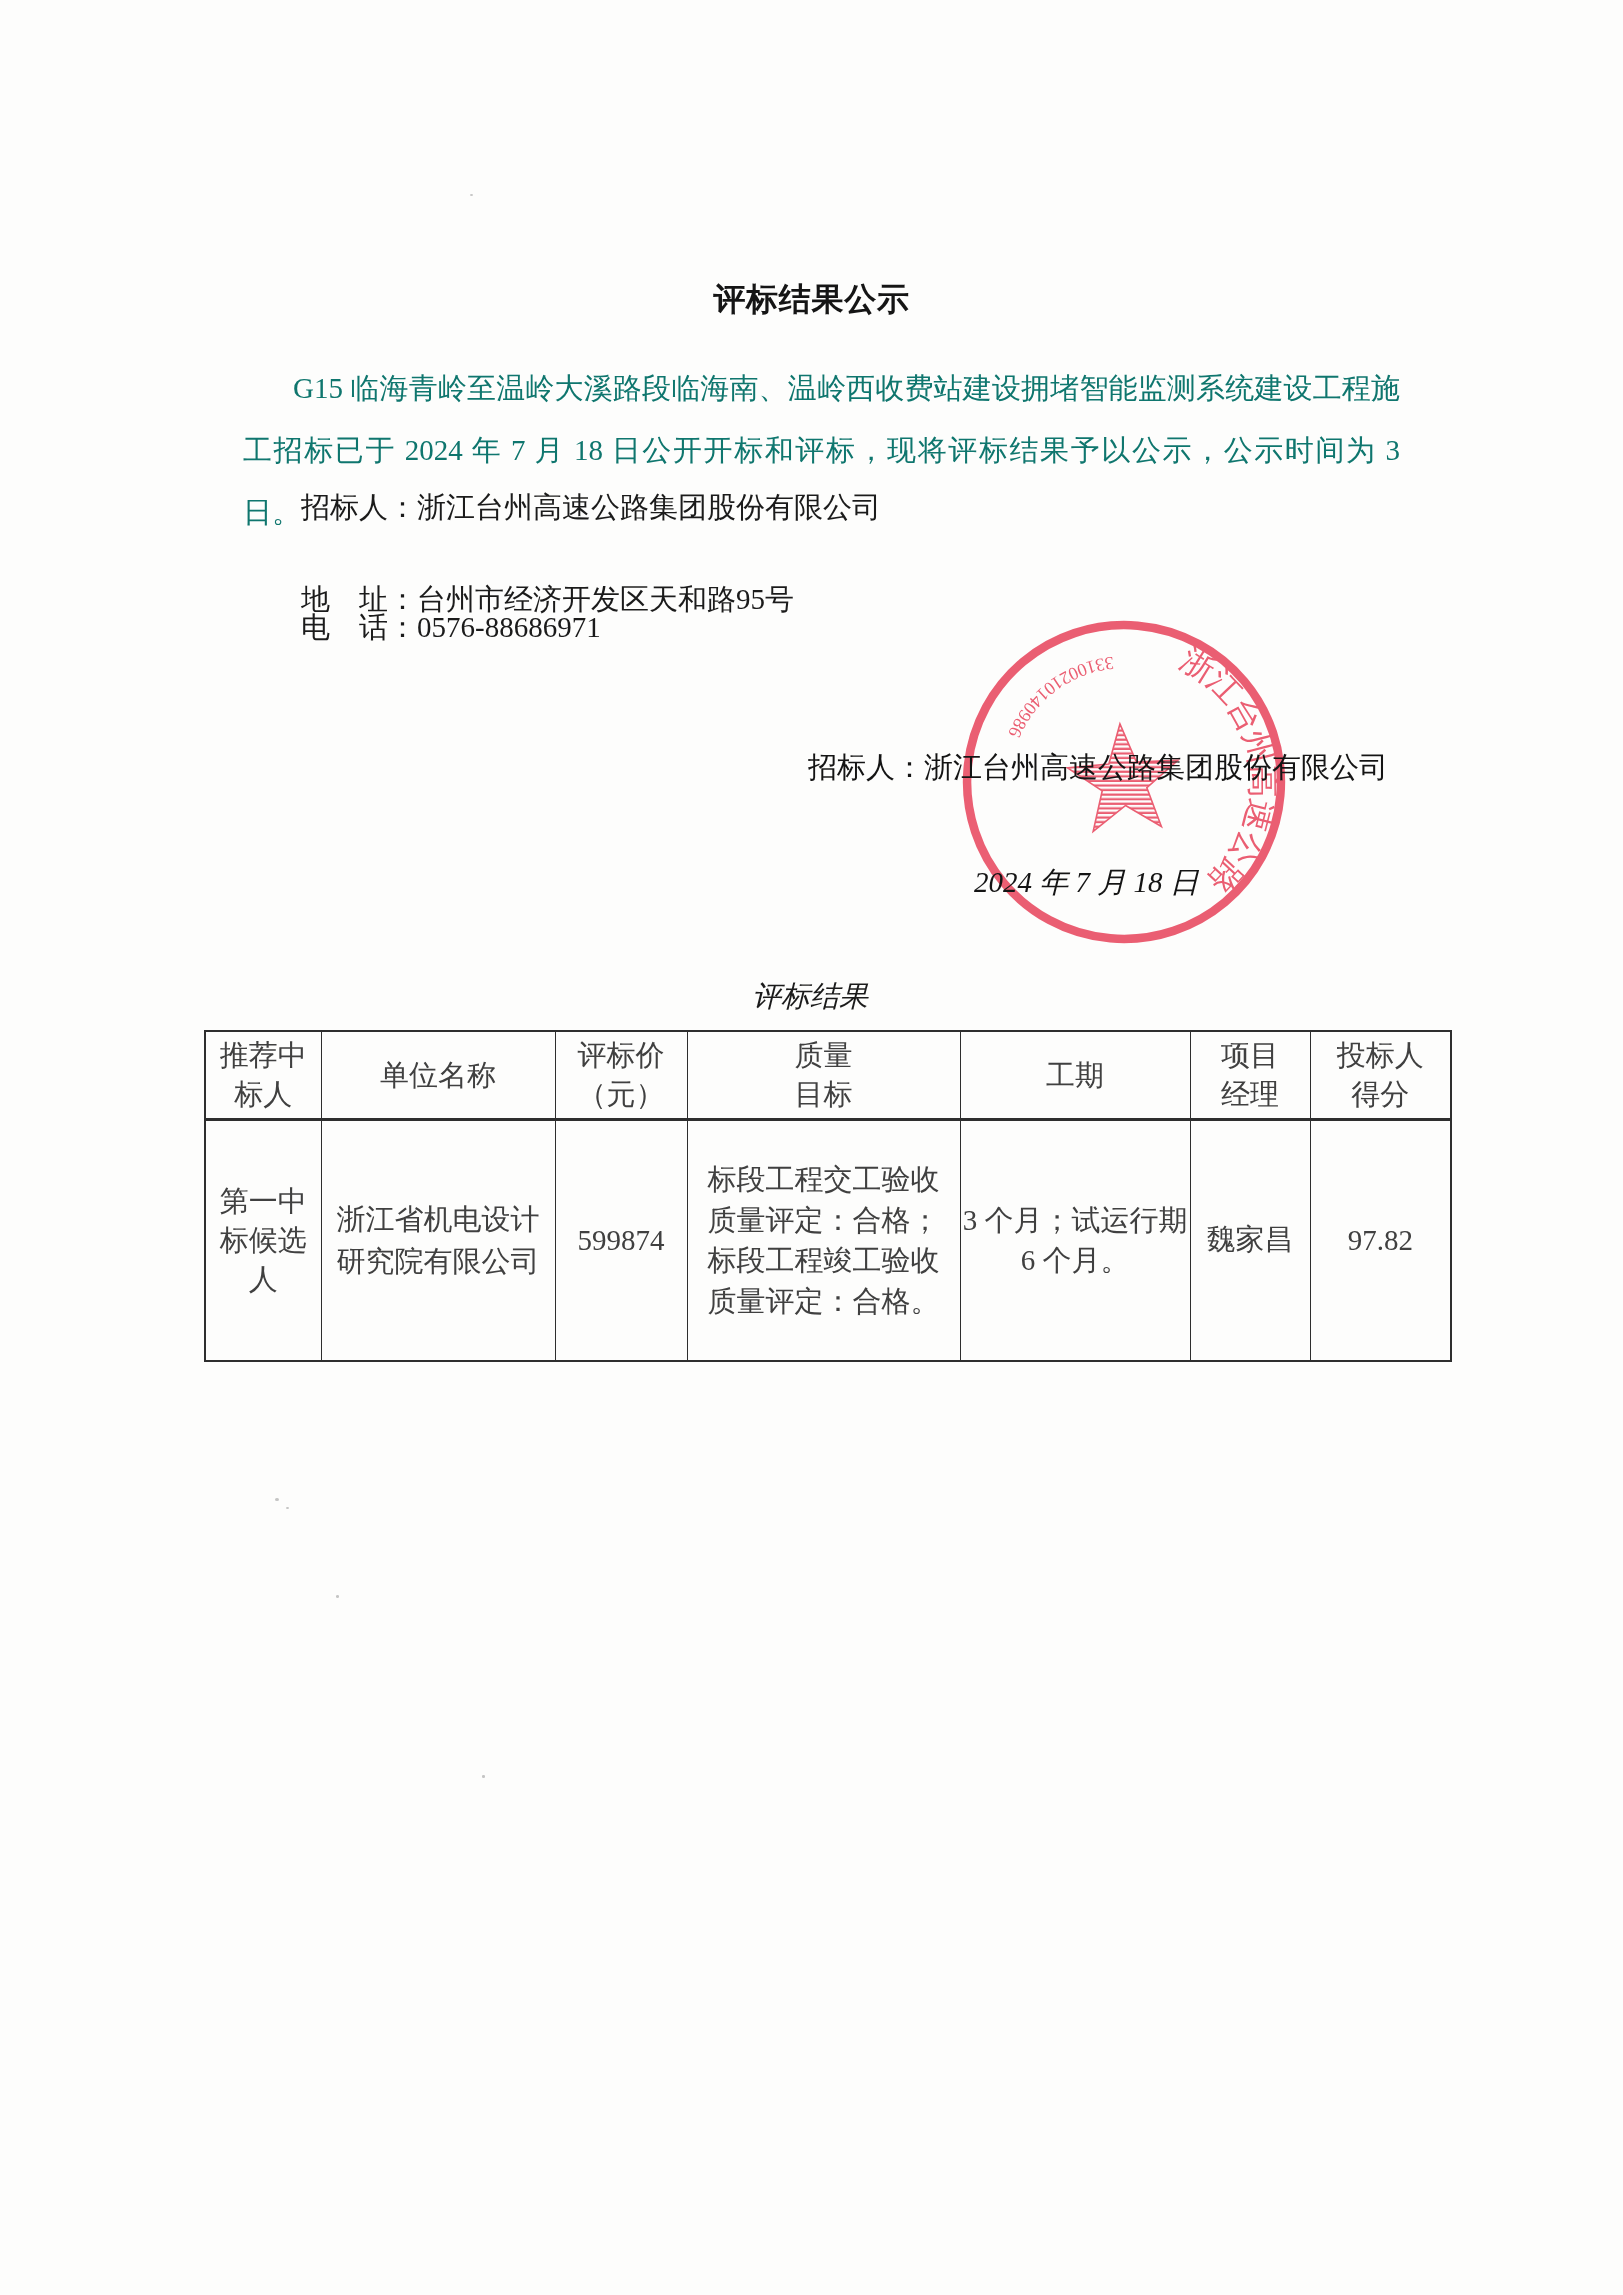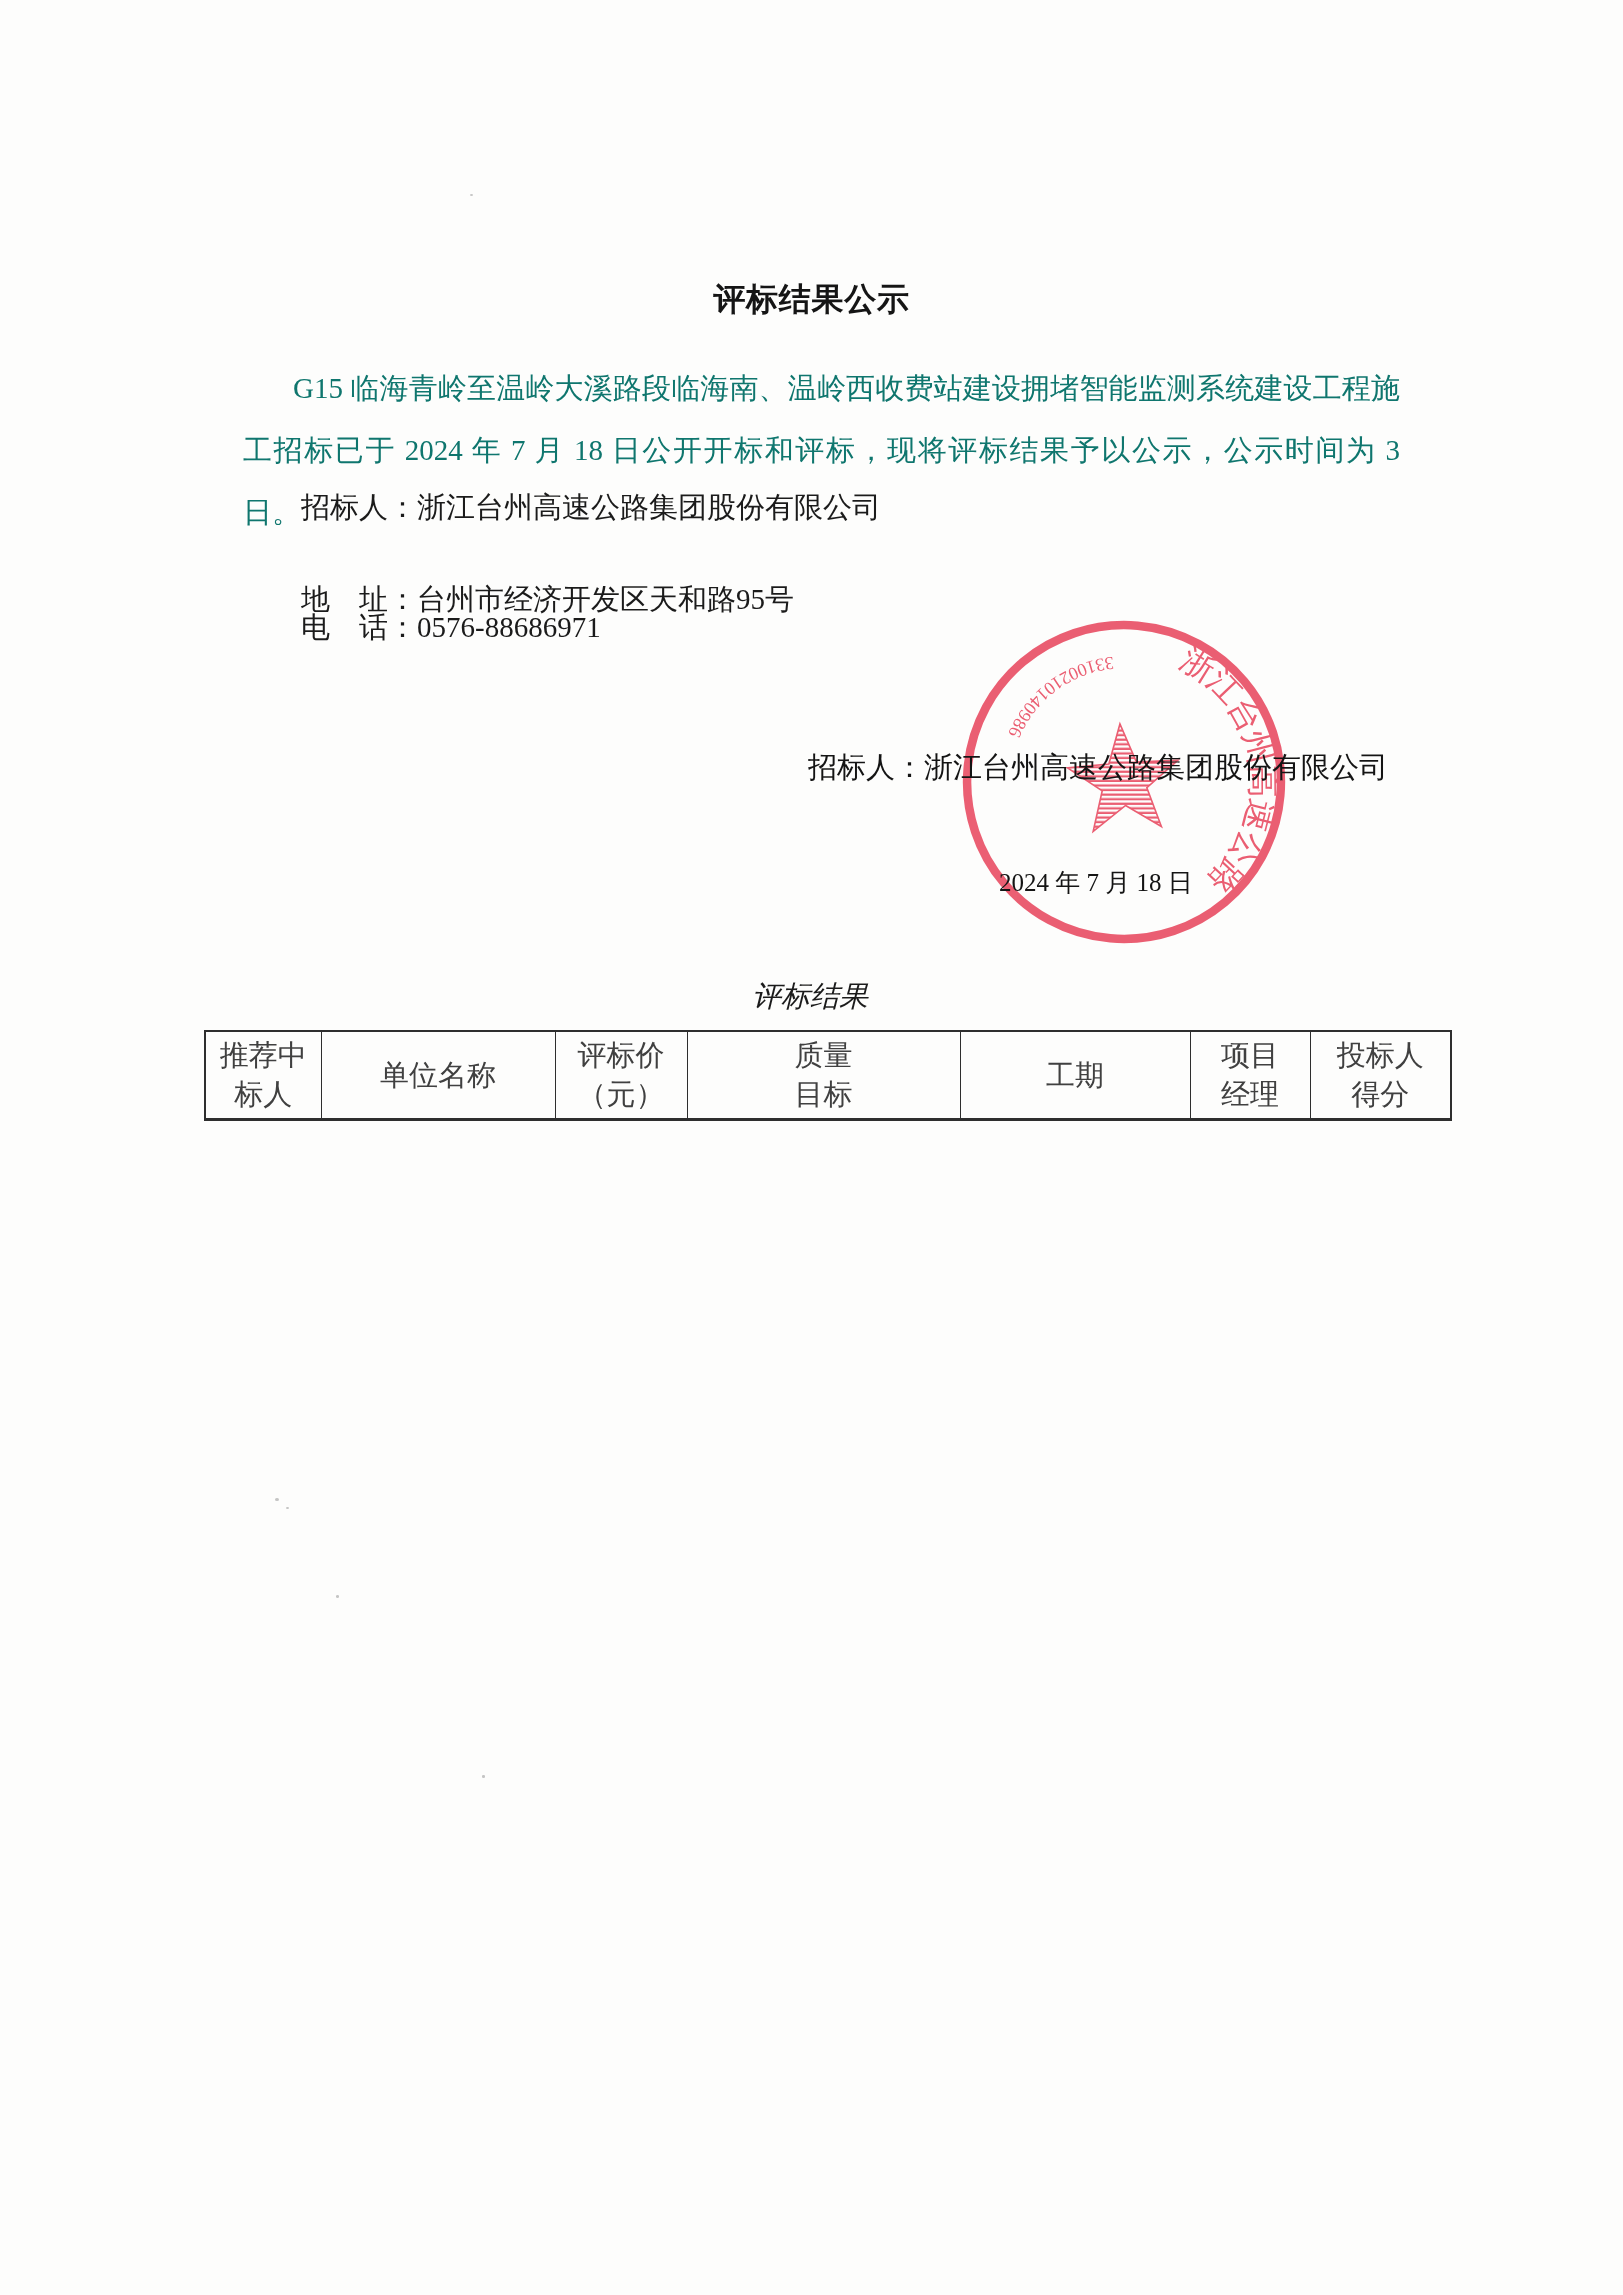--- a/index.html
+++ b/index.html
@@ -23,22 +23,22 @@
     color:#0f766e;
   }
   .contact-line{
     left:301px;font-size:29px;line-height:29px;white-space:nowrap;color:#1b1b1b;
   }
   .sig-line{
     left:808px;top:753px;font-size:29px;line-height:29px;white-space:nowrap;
     color:#141414;z-index:3;
   }
   .sig-date{
-    left:999px;top:868px;font-size:25px;line-height:29px;white-space:nowrap;
-    color:#141414;z-index:3;
+    left:974px;top:868px;font-size:29px;line-height:29px;white-space:nowrap;
+    color:#141414;z-index:3;font-style:italic;
   }
   .stamp-box{
     left:954px;top:612px;width:340px;height:340px;z-index:2;
   }
   .tbl-caption{
     left:187px;top:980px;width:1246px;text-align:center;
     font-size:29px;line-height:33px;color:#1b1b1b;font-style:italic;
   }
   table.results{
     position:absolute;left:204px;top:1030px;width:1246px;
@@ -123,20 +123,36 @@
     <th class="pre">评标价
 （元）</th>
     <th class="pre">质量
 目标</th>
     <th class="pre">工期</th>
     <th class="pre">项目
 经理</th>
     <th class="pre">投标人
 得分</th>
   </tr>
+  <tr class="body-row">
+    <td class="pre cell-bidder">第一中
+标候选
+人</td>
+    <td class="pre cell-company">浙江省机电设计
+研究院有限公司</td>
+    <td class="pre">599874</td>
+    <td class="pre cell-quality">标段工程交工验收
+质量评定：合格；
+标段工程竣工验收
+质量评定：合格。</td>
+    <td class="pre cell-duration">3 个月；试运行期
+6 个月。</td>
+    <td class="pre">魏家昌</td>
+    <td class="pre">97.82</td>
+  </tr>
 </tbody>
   </table>
 
 <div class="speck" style="left:470px;top:194px;width:3.3px;height:2px;"></div>
 <div class="speck" style="left:275px;top:1498px;width:3.9px;height:3.3px;"></div>
 <div class="speck" style="left:286px;top:1507px;width:2.6px;height:2px;"></div>
 <div class="speck" style="left:336px;top:1595px;width:3.3px;height:2.6px;"></div>
 <div class="speck" style="left:482px;top:1775px;width:2.6px;height:2.6px;"></div>
 
 

